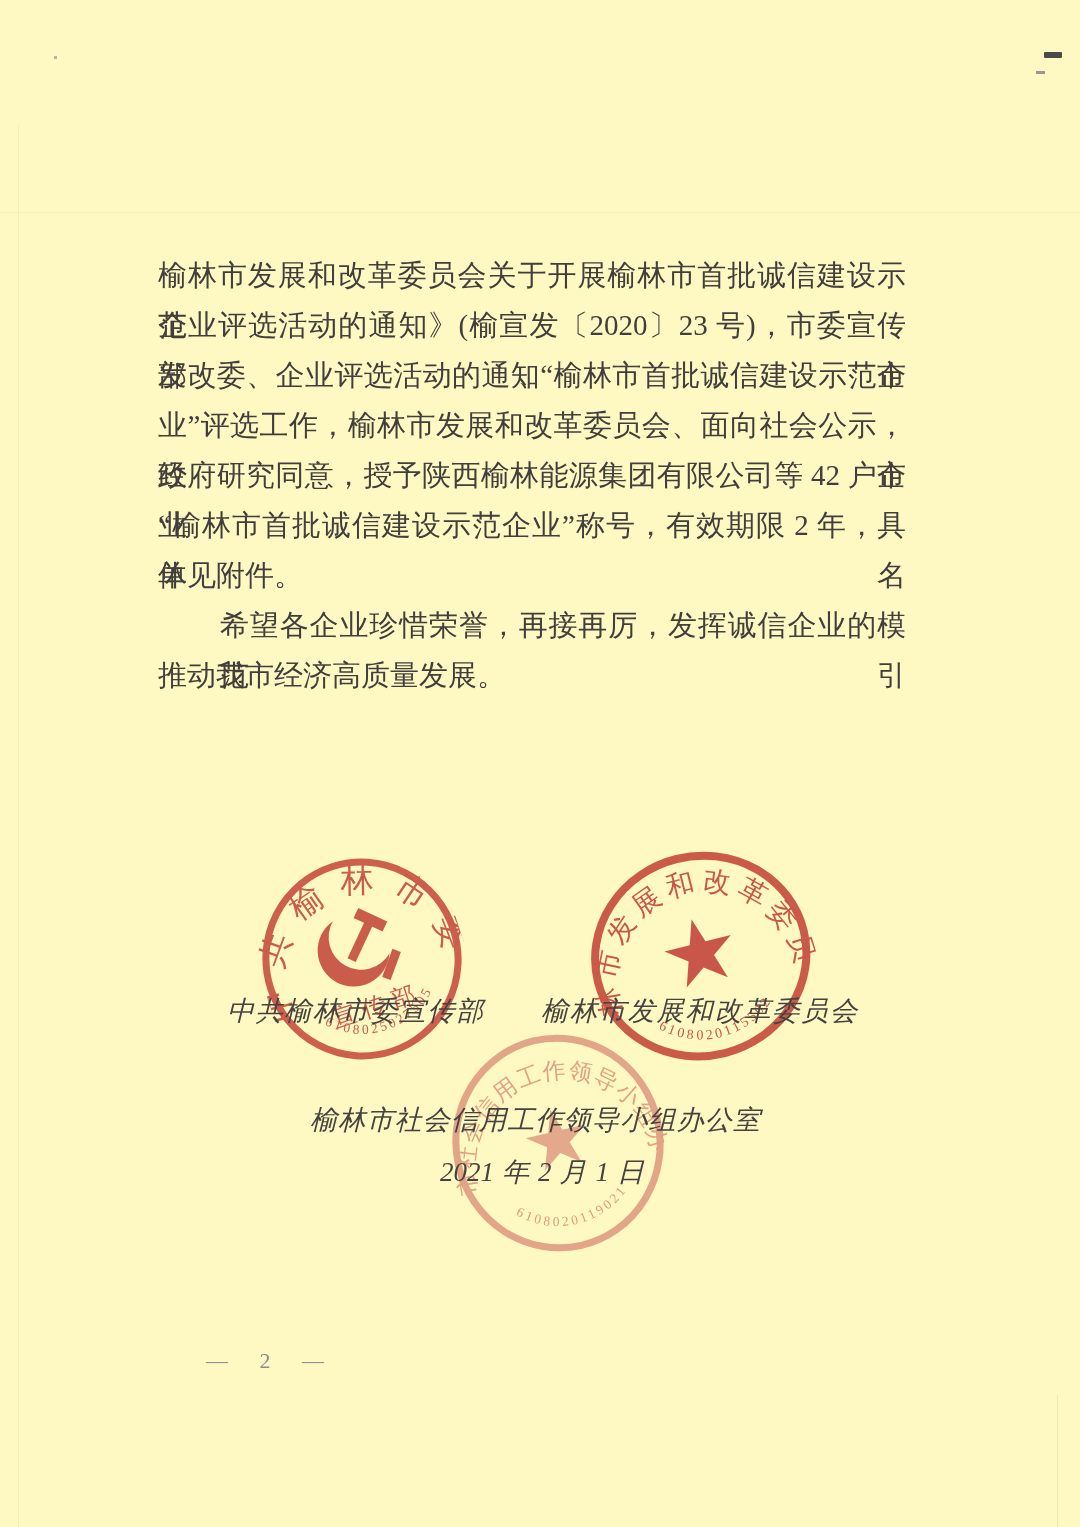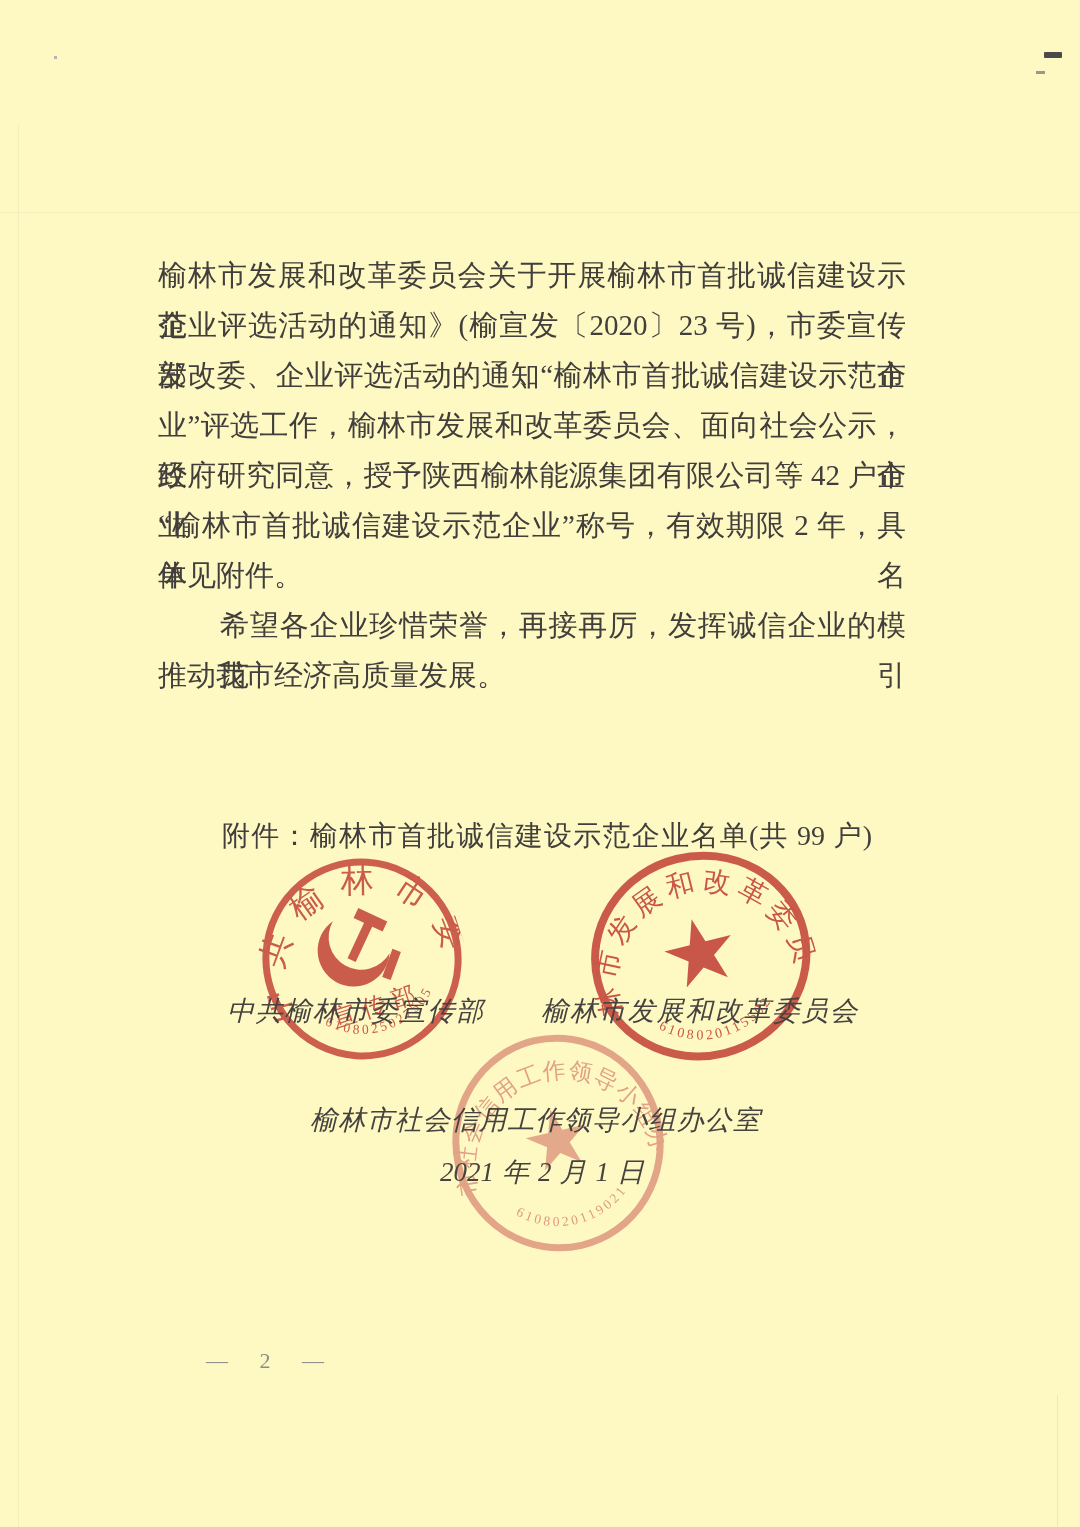--- a/index.html
+++ b/index.html
@@ -75,21 +75,20 @@
     <div class="bline j">企业评选活动的通知》(榆宣发〔2020〕23 号)，市委宣传部、市</div>
     <div class="bline j">发改委、企业评选活动的通知“榆林市首批诚信建设示范企</div>
     <div class="bline j">业”评选工作，榆林市发展和改革委员会、面向社会公示，经市</div>
     <div class="bline j">政府研究同意，授予陕西榆林能源集团有限公司等 42 户企业</div>
     <div class="bline j">“榆林市首批诚信建设示范企业”称号，有效期限 2 年，具体名</div>
     <div class="bline">单见附件。</div>
     <div class="bline j indent">希望各企业珍惜荣誉，再接再厉，发挥诚信企业的模范引</div>
     <div class="bline">推动我市经济高质量发展。</div>
   </div>
 
-  <div class="attachment">附件：榆林市首批诚信建设示范企业名单(共 99 户)</div>
 
   <div class="sig sig-left">中共榆林市委宣传部</div>
   <div class="sig sig-right">榆林市发展和改革委员会</div>
   <div class="sig sig-bottom">榆林市社会信用工作领导小组办公室</div>
   <div class="sig sig-date">2021 年 2 月 1 日</div>
 
   <svg class="seal seal-a" width="204" height="206" viewBox="0 0 204 206" style="opacity:.88">
     <defs>
       <path id="arcA" d="M 20,132 A 83,83 0 1 1 184,132" fill="none"></path>
       <path id="numA" d="M 40,146 A 78,78 0 0 0 166,146" fill="none"></path>

